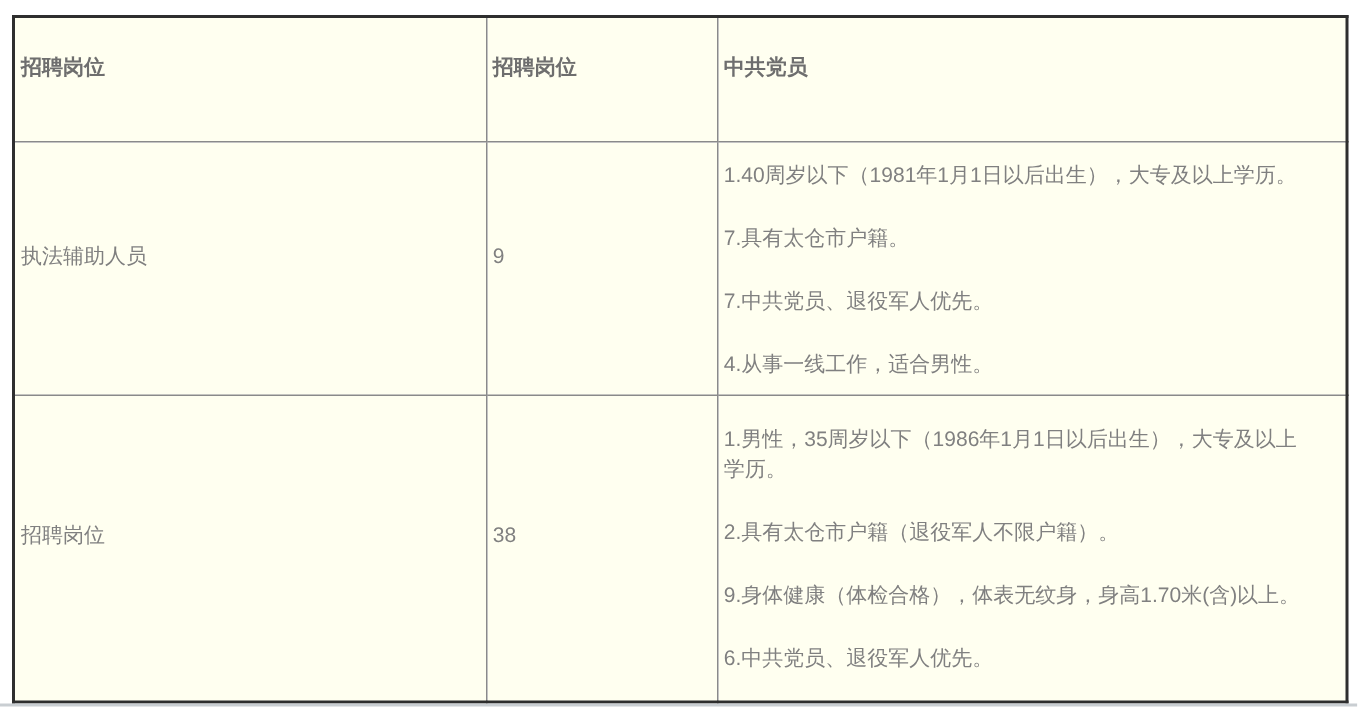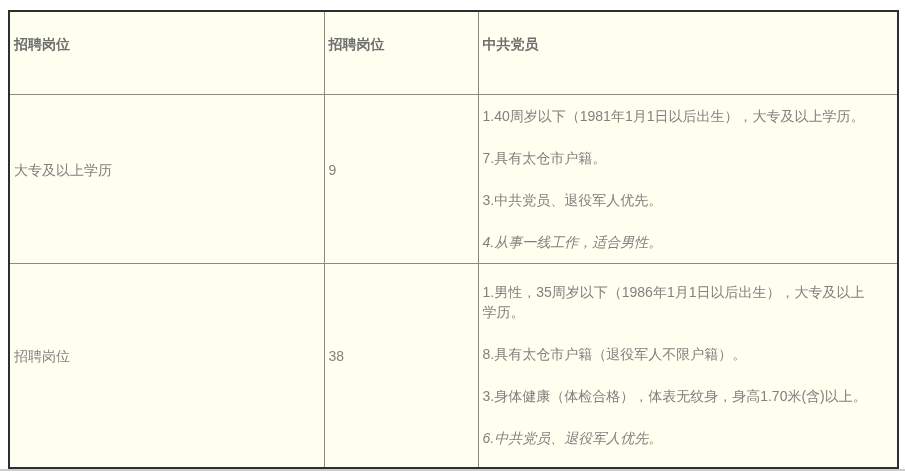--- a/index.html
+++ b/index.html
@@ -49,21 +49,20 @@
   }
   td.cell-conditions {
     padding: 4px 20px 4px 4px;
   }
   td.cell-conditions p {
     margin: 0 0 22px 0;
     line-height: 20px;
   }
   td.cell-conditions p:last-child {
     margin-bottom: 0;
-    font-style: italic;
   }
   .bottom-divider {
     position: absolute;
     left: 0;
     top: 469px;
     width: 905px;
     height: 2px;
     background: var(--divider, #c9ced2);
   }
 </style>
@@ -80,36 +79,36 @@
     </colgroup>
     <thead>
       <tr class="header-row">
         <th>招聘岗位</th>
         <th>招聘岗位</th>
         <th>中共党员</th>
       </tr>
     </thead>
     <tbody>
       <tr class="row-1">
-        <td class="cell-position">大专及以上学历</td>
+        <td class="cell-position">执法辅助人员</td>
         <td class="cell-count">9</td>
         <td class="cell-conditions">
           <p>1.40周岁以下（1981年1月1日以后出生），大专及以上学历。</p>
           <p>7.具有太仓市户籍。</p>
-          <p>3.中共党员、退役军人优先。</p>
+          <p>7.中共党员、退役军人优先。</p>
           <p>4.从事一线工作，适合男性。</p>
         </td>
       </tr>
       <tr class="row-2">
         <td class="cell-position">招聘岗位</td>
         <td class="cell-count">38</td>
         <td class="cell-conditions">
           <p>1.男性，35周岁以下（1986年1月1日以后出生），大专及以上学历。</p>
-          <p>8.具有太仓市户籍（退役军人不限户籍）。</p>
-          <p>3.身体健康（体检合格），体表无纹身，身高1.70米(含)以上。</p>
+          <p>2.具有太仓市户籍（退役军人不限户籍）。</p>
+          <p>9.身体健康（体检合格），体表无纹身，身高1.70米(含)以上。</p>
           <p>6.中共党员、退役军人优先。</p>
         </td>
       </tr>
     </tbody>
   </table>
 
   <div class="bottom-divider"></div>
 
 </div>
 

